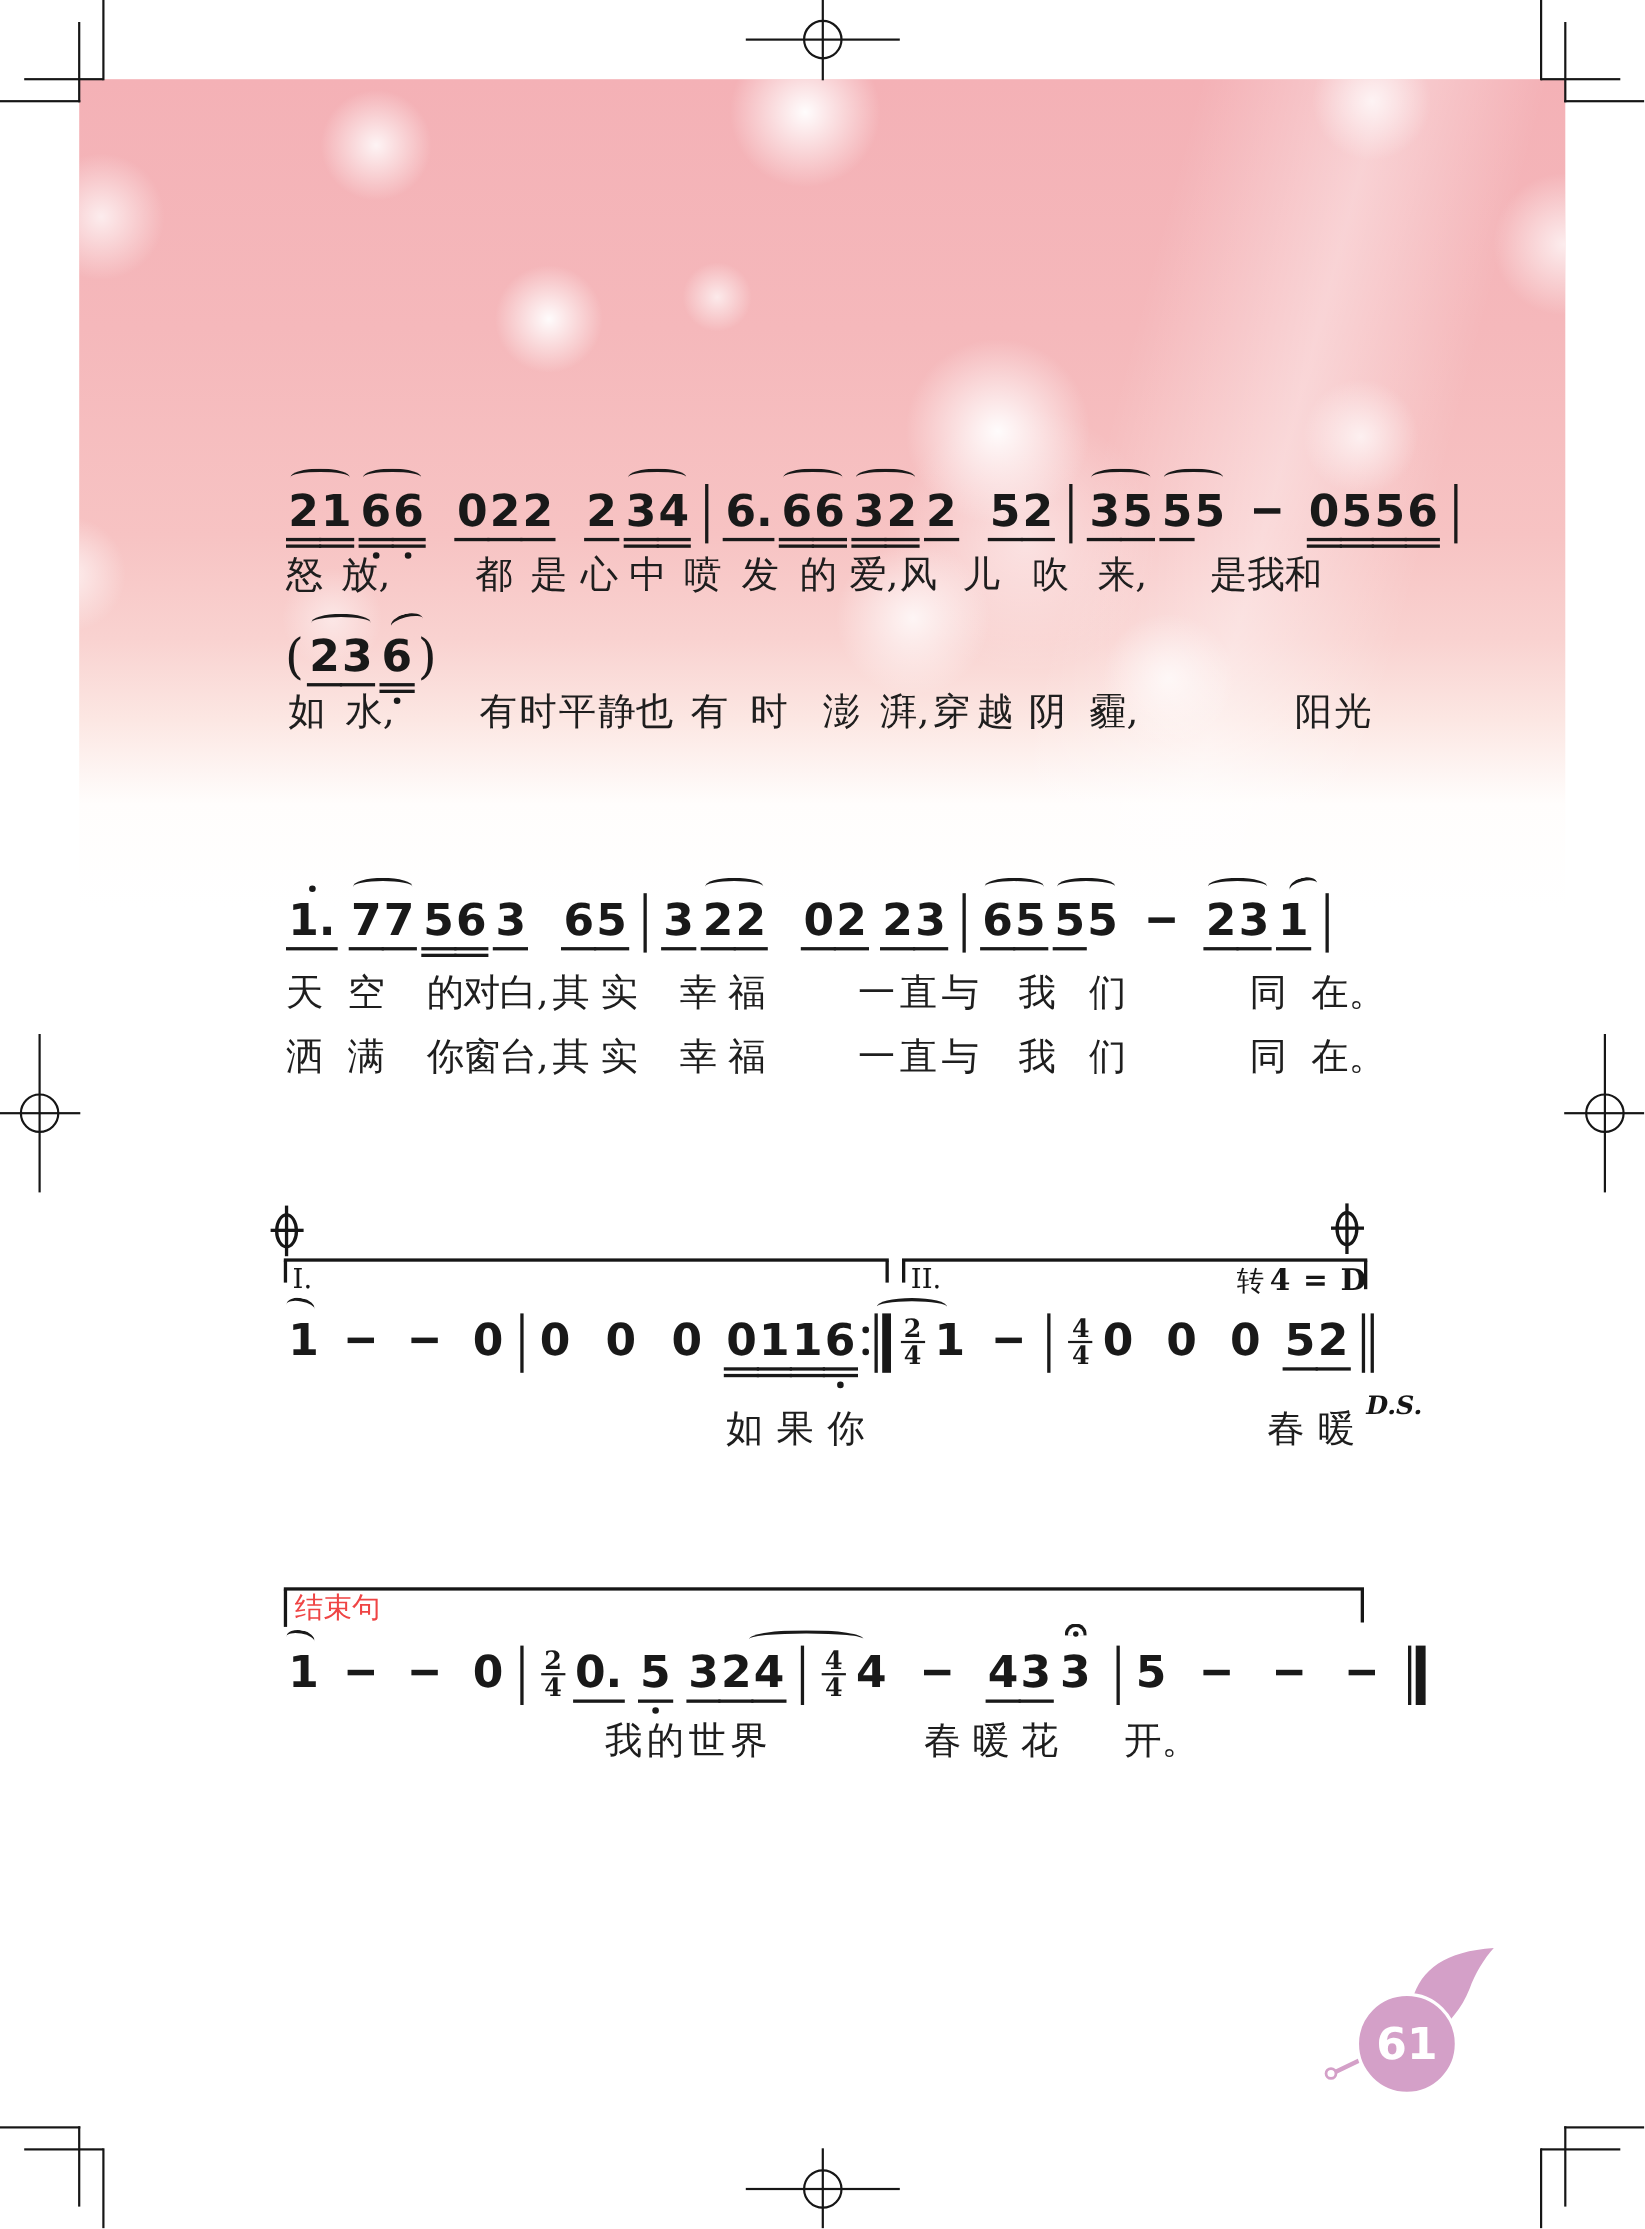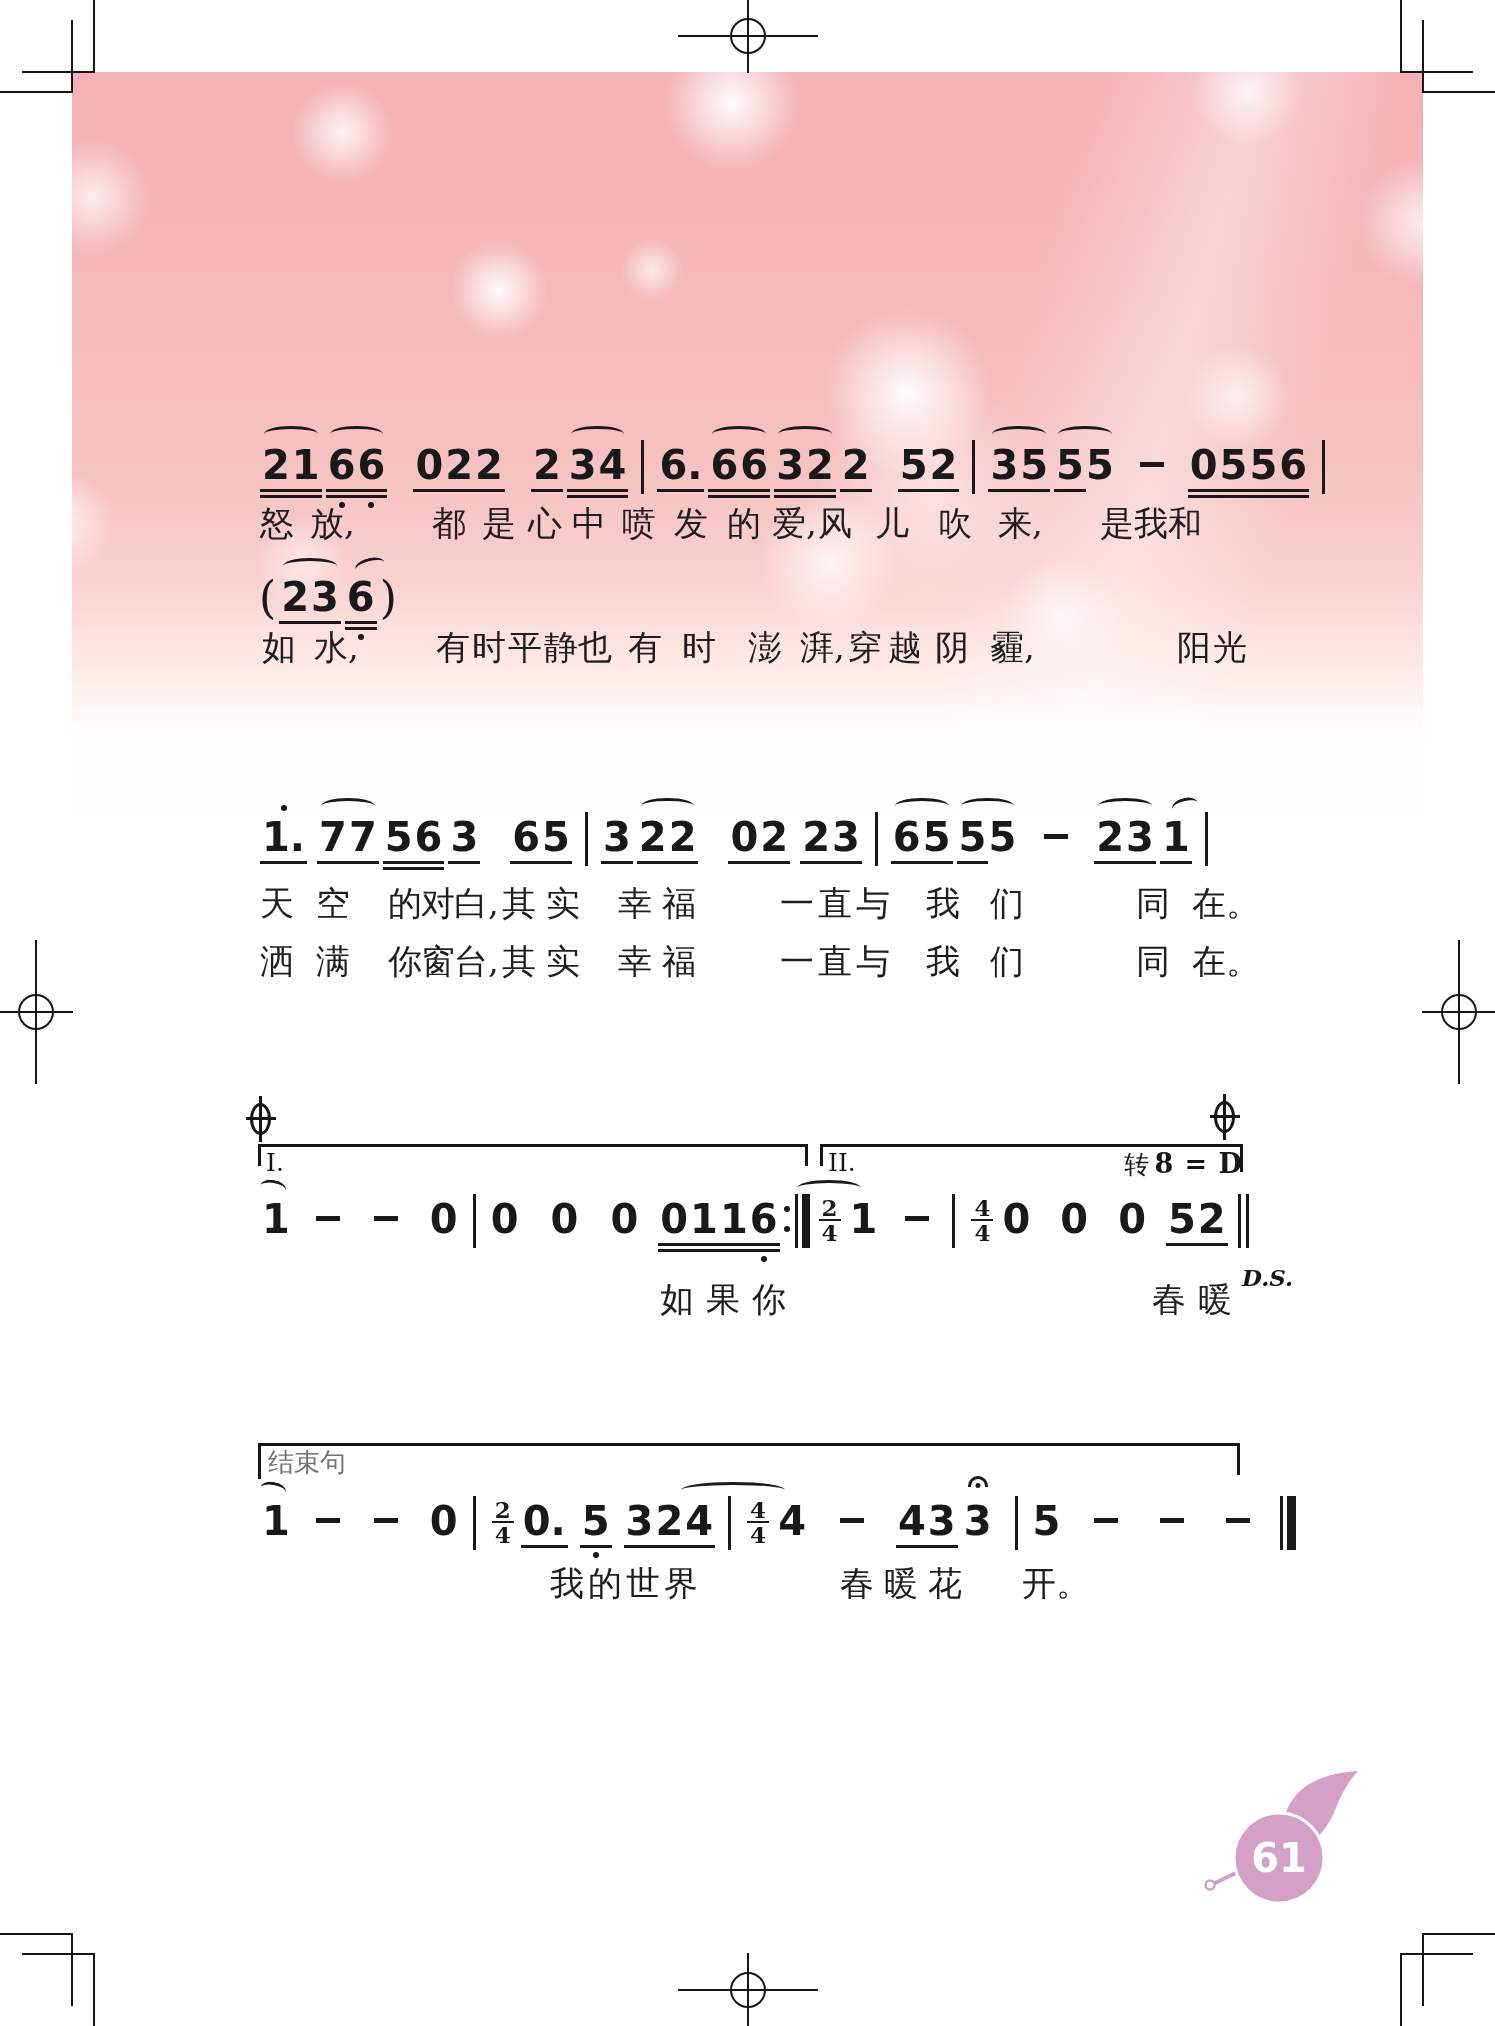--- a/index.html
+++ b/index.html
@@ -59,21 +59,21 @@
   .endbar .thin{width:3px;height:54px;background:#191919;}
   .endbar .thick{width:9px;height:54px;background:#191919;margin-left:4px;}
   .endbar .thin2{width:3px;height:54px;background:#191919;margin-left:5px;}
   .paren{font:400 44px/48px "DejaVu Serif",serif;color:#191919;margin:0 1px;}
   .arcc{position:relative;width:0;height:0;overflow:visible;}
   .arci{position:absolute;top:-16px;height:13px;border-top:3px solid #191919;border-radius:100% 100% 0 0;}
   
   .bracket{position:absolute;border-top:3px solid #161616;}
   .bracket .btick{position:absolute;top:-1px;width:3px;background:#161616;}
   .vlab{position:absolute;font:400 25px/26px "DejaVu Serif",serif;color:#161616;}
-  .endlab{position:absolute;font:400 26px/28px "DejaVu Serif",serif;color:#737373;}
+  .endlab{position:absolute;font:400 26px/28px "DejaVu Serif",serif;color:#ef4444;}
   .keylab{position:absolute;top:1148px;right:252px;color:#161616;font-family:"DejaVu Serif",serif;white-space:nowrap;}
   .keylab .kp{font-size:25px;}
   .keylab .kv{font-size:27px;font-weight:700;letter-spacing:1px;}
   .dslab{position:absolute;left:1242px;top:1266px;font:700 23px/24px "DejaVu Serif",serif;font-style:italic;color:#161616;}
   .coda{position:absolute;width:30px;height:46px;}
   .coda .cv{position:absolute;left:13px;top:0;width:3px;height:46px;background:#161616;}
   .coda .ch{position:absolute;left:0;top:21px;width:30px;height:3px;background:#161616;}
   .coda .co{position:absolute;left:4px;top:7px;width:21px;height:32px;border:3px solid #161616;border-radius:50%;box-sizing:border-box;}
   
   .lyr{position:absolute;font:400 34px/38px "DejaVu Serif",serif;color:#1e1e1e;white-space:nowrap;}
@@ -81,21 +81,21 @@
   #badge{position:absolute;left:1200px;top:1760px;width:180px;height:150px;}
 </style>
 </head>
 <body>
 
 <div id="page">
   <div id="sheet"></div>
 
   <div class="vlab" style="left:266px;top:1150px">I.</div>
   <div class="vlab" style="left:828px;top:1150px">II.</div>
-  <div class="keylab"><span class="kp">转</span> <span class="kv">8 = D</span></div>
+  <div class="keylab"><span class="kp">转</span> <span class="kv">4 = D</span></div>
   <div class="endlab" style="left:268px;top:1448px">结束句</div>
   <div class="dslab">D.S.</div>
 
   <svg id="badge" viewBox="0 0 180 150">
     <path d="M84,58 C92,30 114,14 158,11 C149,21 141,34 136,48 C128,68 116,80 102,92 C95,80 88,68 84,58 Z" fill="#d4a0c8"></path>
     <path d="M38,112 L13,124" stroke="#d4a0c8" stroke-width="4" stroke-linecap="round" fill="none"></path>
     <circle cx="10" cy="125" r="4.5" fill="#ffffff" stroke="#d4a0c8" stroke-width="2.5"></circle>
     <circle cx="79" cy="98" r="45" fill="#d4a0c8" stroke="#ffffff" stroke-width="3"></circle>
     <text x="79" y="112" text-anchor="middle" font-family="DejaVu Sans, sans-serif" font-size="40" font-weight="bold" fill="#ffffff">61</text>
   </svg>

